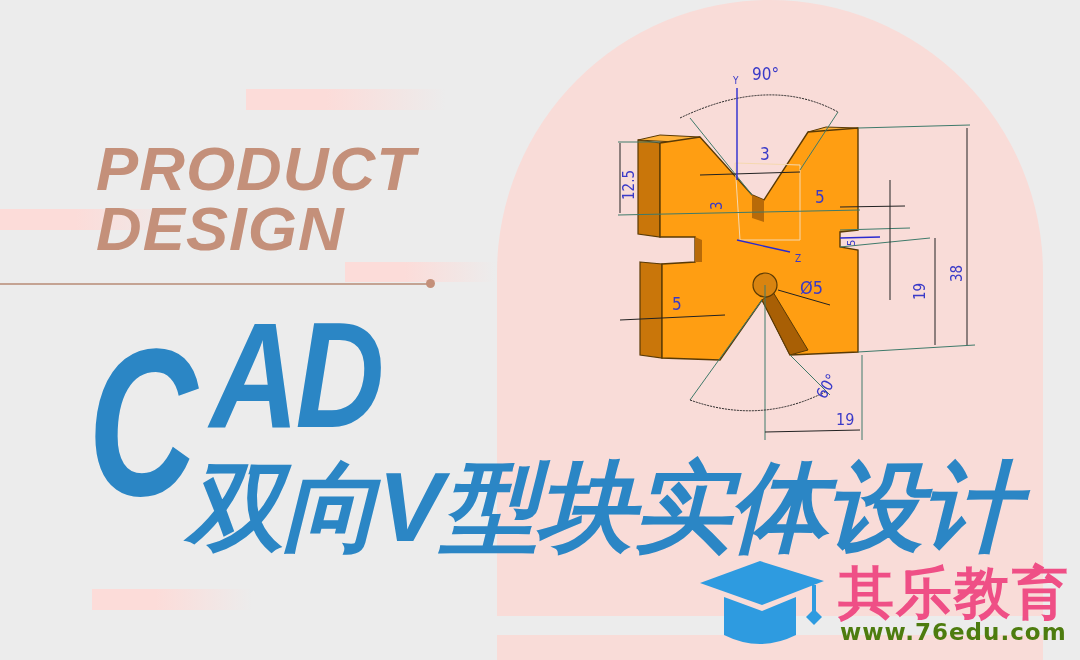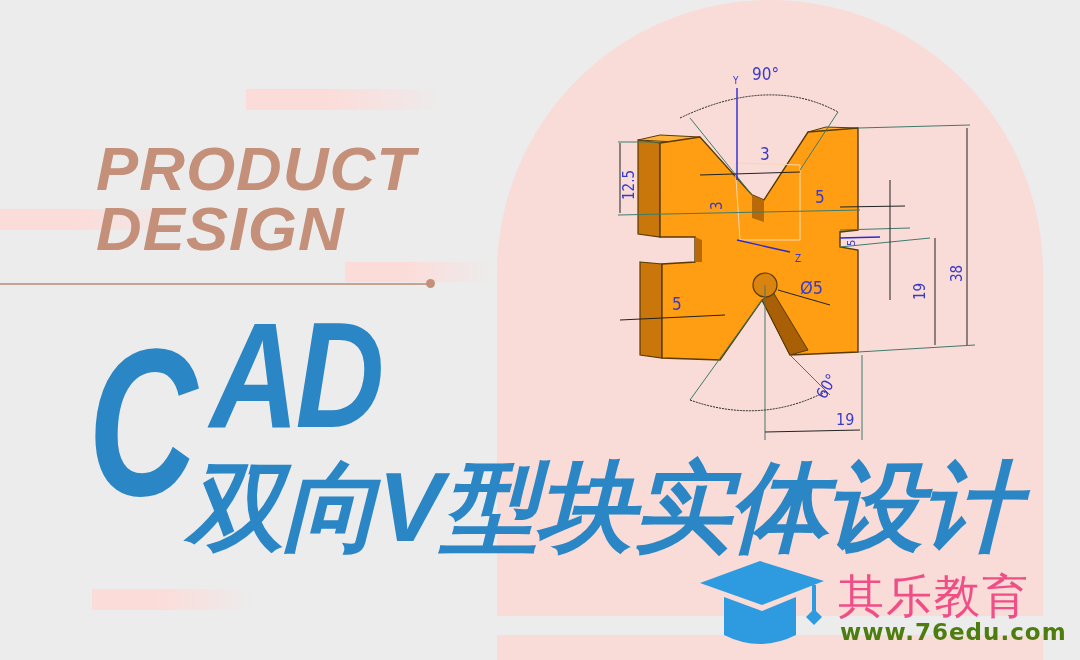--- a/index.html
+++ b/index.html
@@ -8,21 +8,21 @@
   .stripe { position: absolute; height: 20px; }
   .fade-r { background: linear-gradient(to right, #fcdcd9 0%, #fcdcd9 40%, rgba(252,220,217,0) 100%); }
   .arch { position: absolute; left: 497px; top: 0; width: 546px; height: 660px; background: #f9dcd8; border-radius: 273px 273px 0 0; }
   .arch-gap { position: absolute; left: 497px; top: 616px; width: 546px; height: 19px; background: #ececec; }
   .pd { position: absolute; left: 96px; color: #c4907a; font-weight: bold; font-style: italic; font-size: 62px; letter-spacing: 1px; line-height: 1; transform: scaleX(1.02); transform-origin: left; }
   .hline { position: absolute; left: 0; top: 283px; width: 430px; height: 2px; background: #c4a393; }
   .hdot { position: absolute; left: 426px; top: 279px; width: 9px; height: 9px; border-radius: 50%; background: #c4907a; }
   .cad-c { position: absolute; left: 88px; top: 318px; color: #2b86c5; font-weight: bold; font-style: italic; font-size: 210px; line-height: 1; transform: scaleX(0.72); transform-origin: left top; }
   .cad-ad { position: absolute; left: 210px; top: 300px; color: #2b86c5; font-weight: bold; font-style: italic; font-size: 150px; line-height: 1; transform: scaleX(0.82); transform-origin: left top; letter-spacing: -4px; }
   .title-cn { position: absolute; left: 186px; top: 456px; color: #2b86c5; font-weight: bold; font-style: italic; font-size: 98px; line-height: 1.05; letter-spacing: -2px; white-space: nowrap; }
-  .brand-cn { position: absolute; left: 838px; top: 565px; color: #ef4f86; font-weight: normal; font-size: 46px; line-height: 1; letter-spacing: 2px; white-space: nowrap; margin-top: 8px; }
+  .brand-cn { position: absolute; left: 838px; top: 565px; color: #ef4f86; font-weight: bold; font-size: 56px; line-height: 1; letter-spacing: 2px; white-space: nowrap; }
   .brand-url { position: absolute; left: 840px; top: 621px; color: #4d7c0f; font-weight: bold; font-size: 23px; line-height: 1; letter-spacing: 1px; font-family: "DejaVu Sans", sans-serif; white-space: nowrap; }
   .drawing { position: absolute; left: 590px; top: 55px; width: 400px; height: 400px; }
   .dim { font-family: "DejaVu Sans Condensed","DejaVu Sans", sans-serif; fill: #3a3ac8; }
 </style>
 </head>
 <body>
 
 <div class="arch"></div>
 <div class="arch-gap"></div>
 

